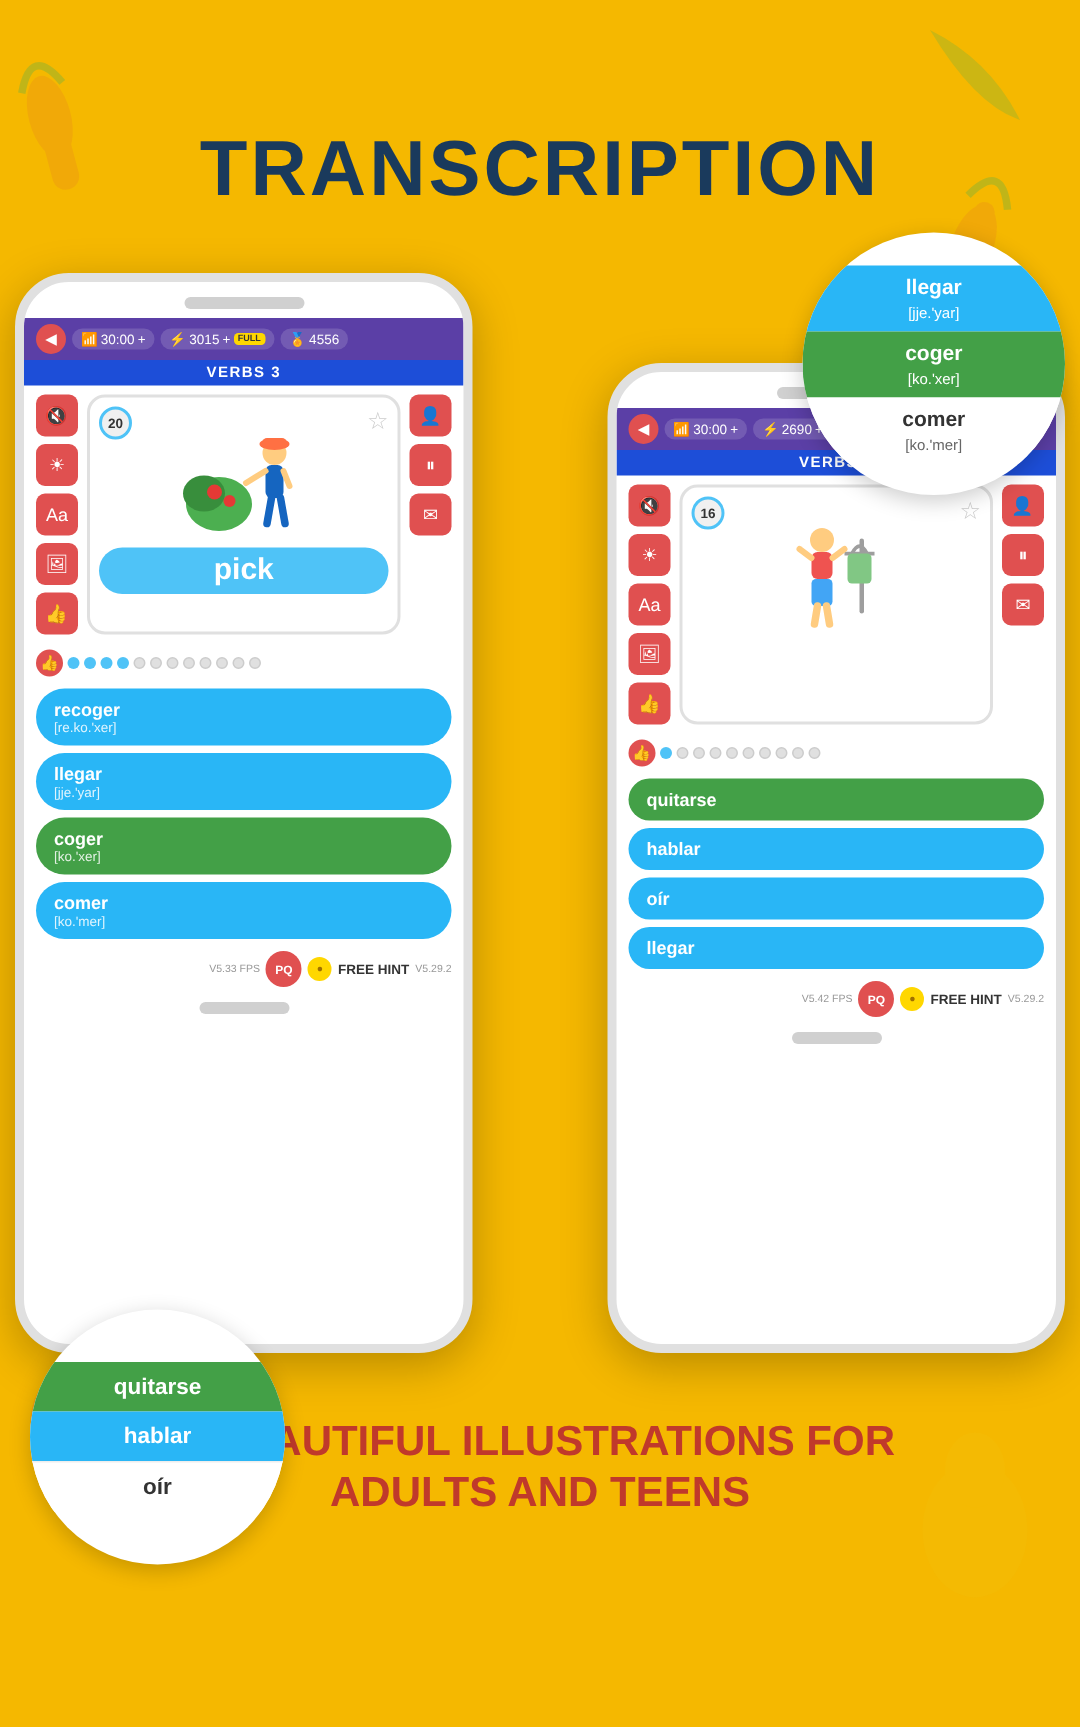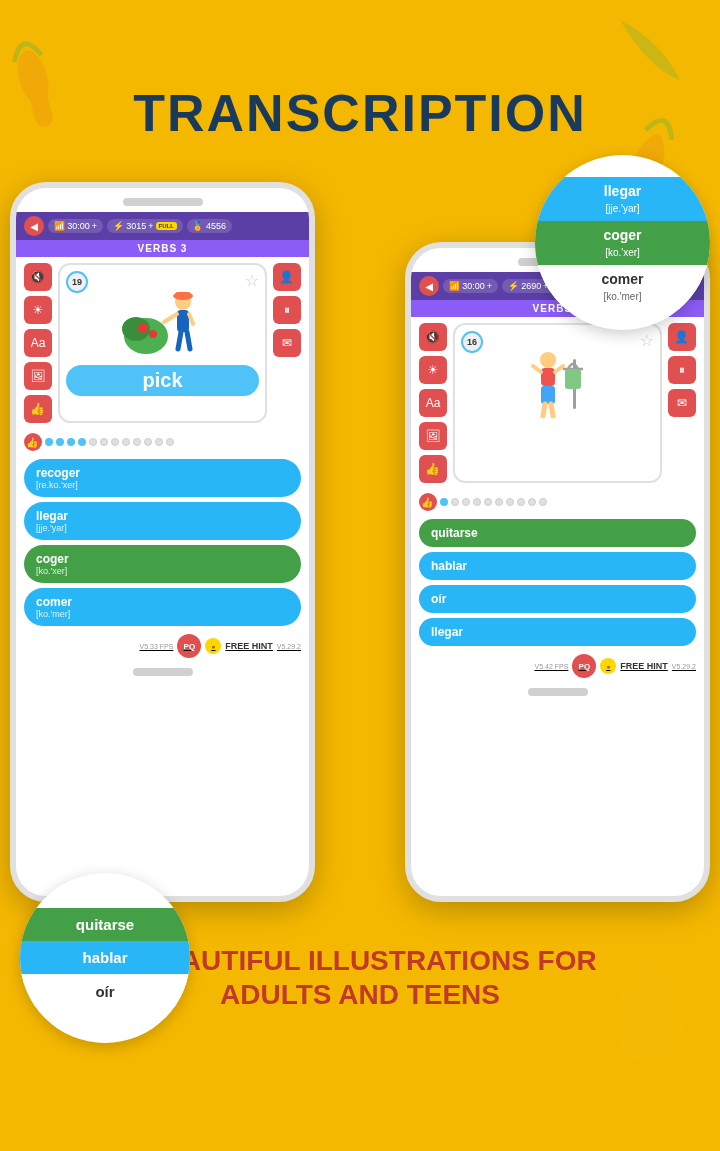--- a/index.html
+++ b/index.html
@@ -114,21 +114,21 @@
       font-size: 6px;
       background: #ffd700;
       color: #333;
       padding: 1px 3px;
       border-radius: 3px;
       font-weight: bold;
     }
 
     
     .lesson-label {
-      background: #8b5cf6;
+      background: #1d4ed8;
       text-align: center;
       color: white;
       font-size: 10px;
       font-weight: bold;
       padding: 3px;
       letter-spacing: 1px;
     }
 
     
     .card-area {
@@ -277,21 +277,20 @@
       color: rgba(255,255,255,0.85);
     }
 
     
     .hint-area {
       display: flex;
       justify-content: flex-end;
       padding: 4px 8px;
       align-items: center;
       gap: 4px;
-      text-decoration: underline;
     }
 
     .hint-logo {
       width: 24px;
       height: 24px;
       background: #e05050;
       border-radius: 50%;
       display: flex;
       align-items: center;
       justify-content: center;
@@ -465,21 +464,21 @@
     <div class="card-area">
       <div class="side-buttons">
         <div class="side-btn">🔇</div>
         <div class="side-btn">☀</div>
         <div class="side-btn">Aa</div>
         <div class="side-btn">🖼</div>
         <div class="side-btn">👍</div>
       </div>
 
       <div class="flash-card">
-        <div class="card-number-badge">19</div>
+        <div class="card-number-badge">20</div>
         <div class="card-star">☆</div>
         <div class="card-illustration">
 
           <svg width="90" height="75" viewBox="0 0 90 75" xmlns="http://www.w3.org/2000/svg">
 
             <ellipse cx="28" cy="52" rx="22" ry="18" fill="#4caf50"></ellipse>
             <ellipse cx="18" cy="45" rx="14" ry="12" fill="#388e3c"></ellipse>
 
             <circle cx="25" cy="44" r="5" fill="#e53935"></circle>
             <circle cx="35" cy="50" r="4" fill="#e53935"></circle>

